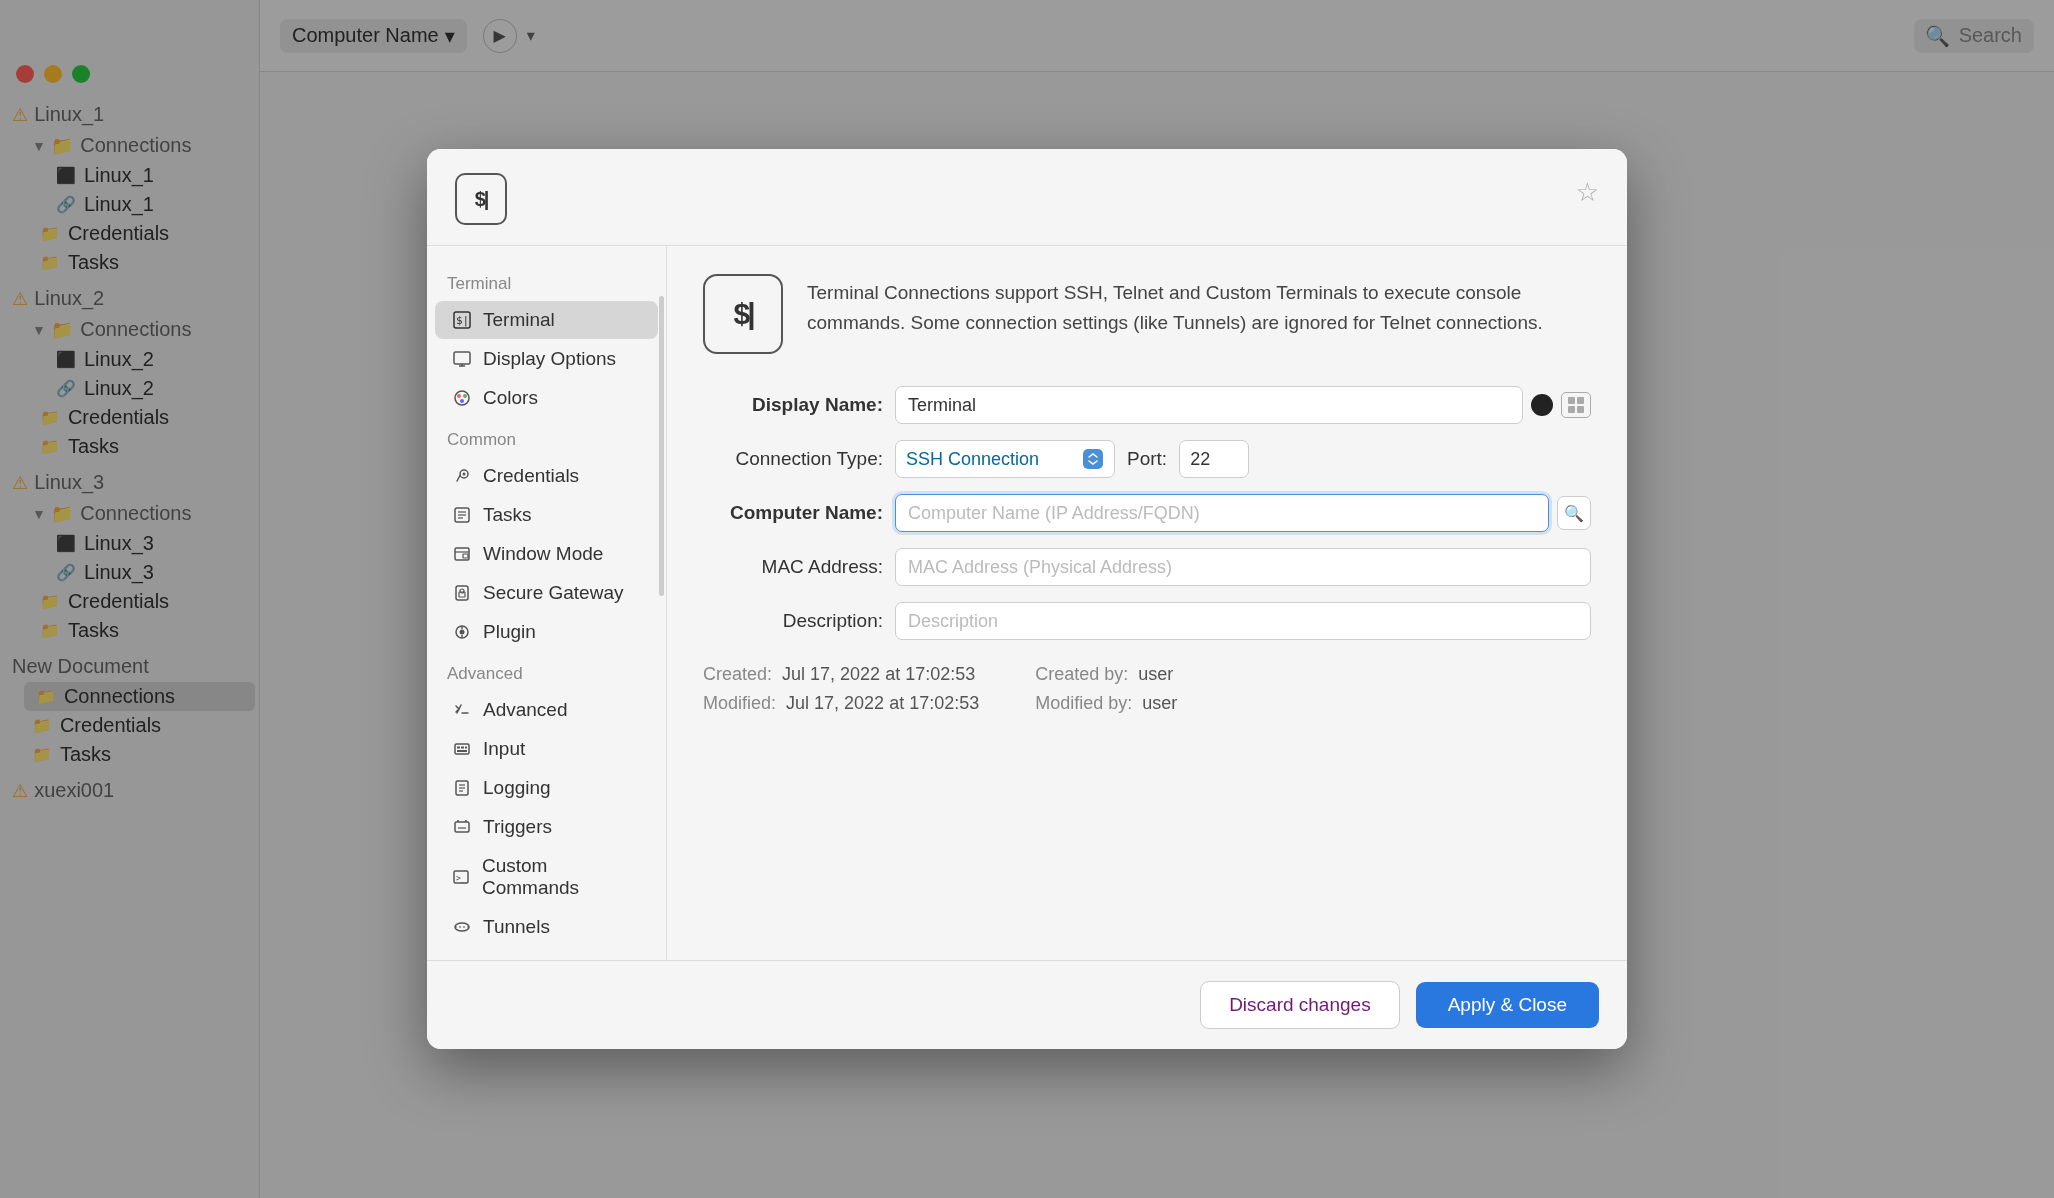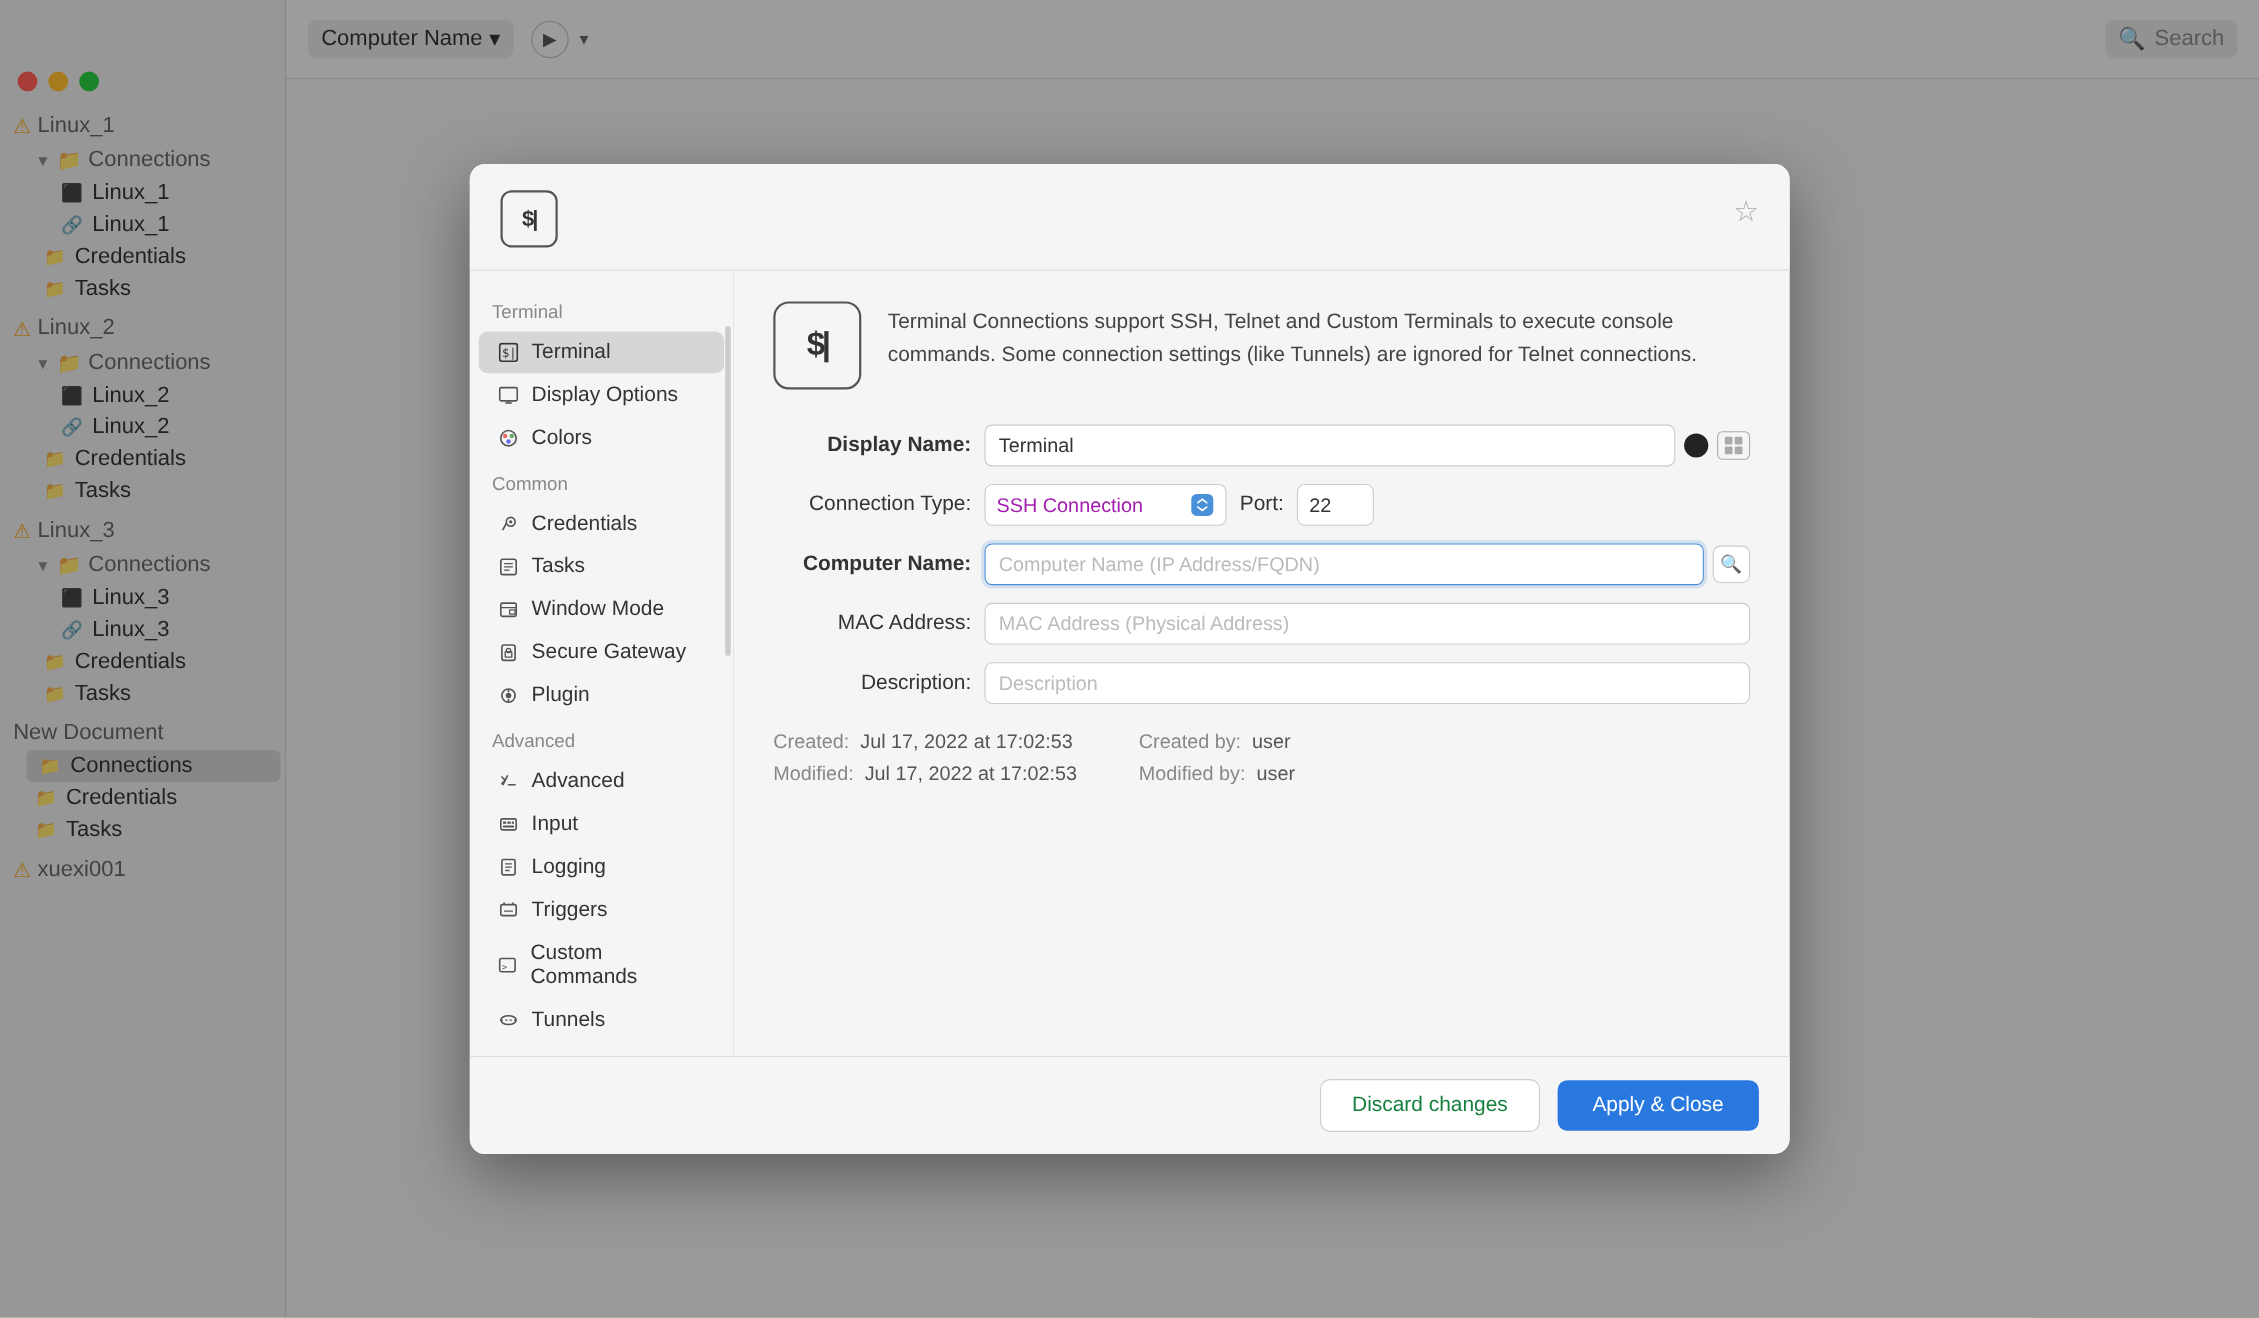--- a/index.html
+++ b/index.html
@@ -375,21 +375,21 @@
       align-items: center;
       gap: 12px;
     }
 
     .select-input {
       height: 38px;
       border: 1.5px solid #ccc;
       border-radius: 7px;
       padding: 0 10px;
       font-size: 18px;
-      color: #a21caf;
+      color: #0369a1;
       background: white;
       outline: none;
       display: flex;
       align-items: center;
       justify-content: space-between;
       gap: 8px;
       cursor: pointer;
       min-width: 220px;
     }
 
@@ -470,21 +470,21 @@
       border-top: 1px solid #ddd;
       background: #f5f5f5;
     }
 
     .btn-discard {
       padding: 12px 28px;
       border: 1.5px solid #ccc;
       border-radius: 9px;
       background: white;
       font-size: 19px;
-      color: #15803d;
+      color: #701a75;
       cursor: pointer;
     }
 
     .btn-apply {
       padding: 12px 32px;
       border: none;
       border-radius: 9px;
       background: #2878e0;
       font-size: 19px;
       color: white;

